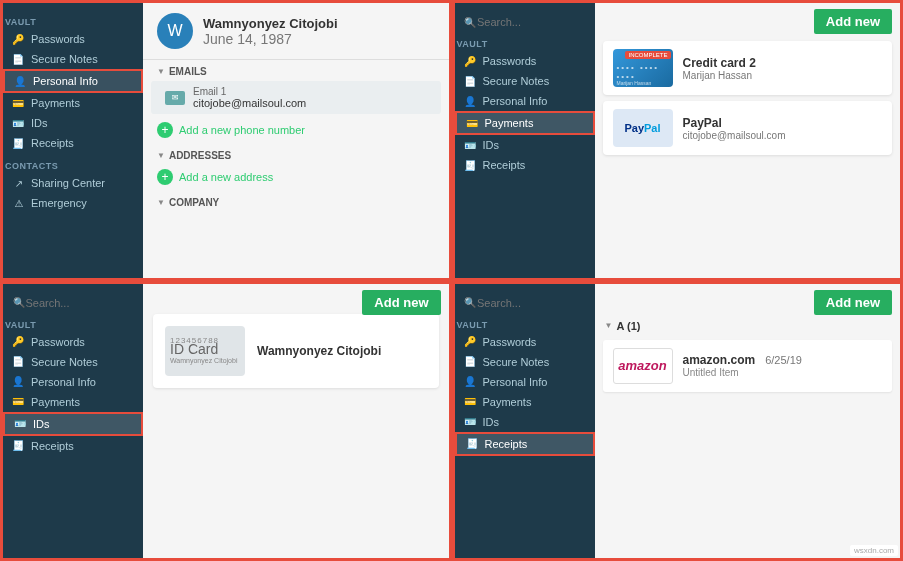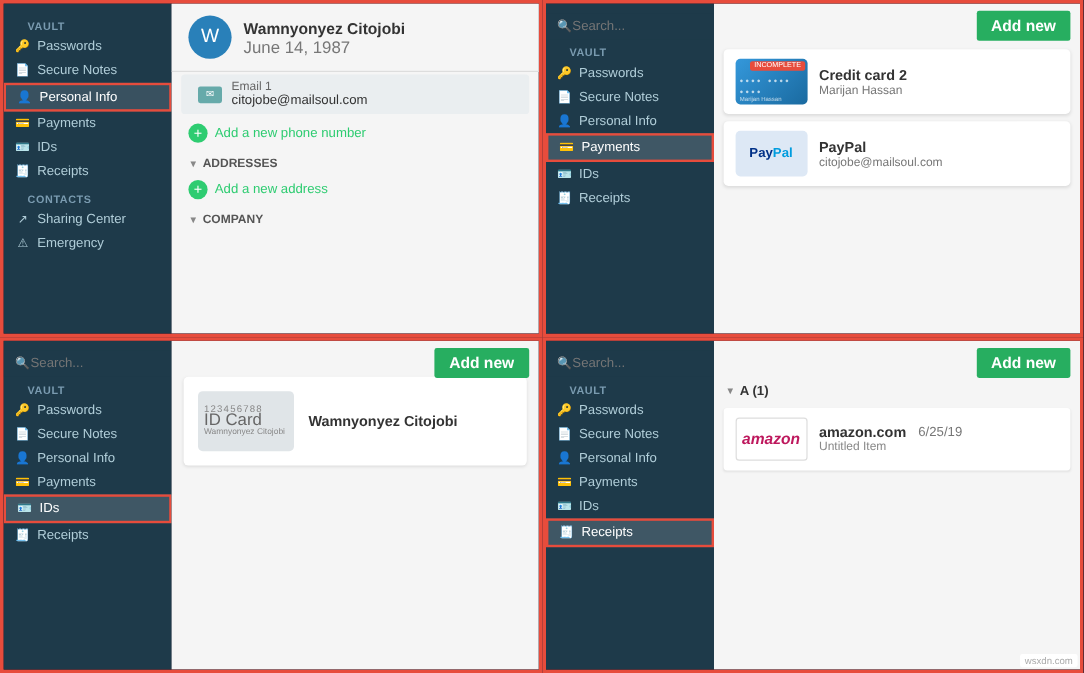--- a/index.html
+++ b/index.html
@@ -31,21 +31,21 @@
       font-size: 11px;
       padding: 8px 0;
       overflow: hidden;
     }
     .sidebar-section {
       padding: 4px 0 2px 0;
     }
     .sidebar-section-title {
       font-size: 9px;
       color: #7a9bb0;
-      padding: 2px 20px;
+      padding: 2px 2px;
       letter-spacing: 0.5px;
       font-weight: 700;
     }
     .sidebar-item {
       display: flex;
       align-items: center;
       padding: 4px 10px;
       cursor: pointer;
       color: #b0cdd8;
       font-size: 11px;
@@ -424,20 +424,21 @@
   </div>
 
   <div class="main-content">
     <div class="profile-header">
       <div class="avatar">W</div>
       <div>
         <div class="profile-name">Wamnyonyez Citojobi</div>
         <div class="profile-date">June 14, 1987</div>
       </div>
     </div>
+    <div class="section-header">EMAILS</div>
     <div class="info-row">
       <div class="info-row-icon">✉</div>
       <div>
         <div class="info-label">Email 1</div>
         <div class="info-value">citojobe@mailsoul.com</div>
       </div>
     </div>
     <div class="add-row">
       <div class="add-icon">+</div>
       <span>Add a new phone number</span>

